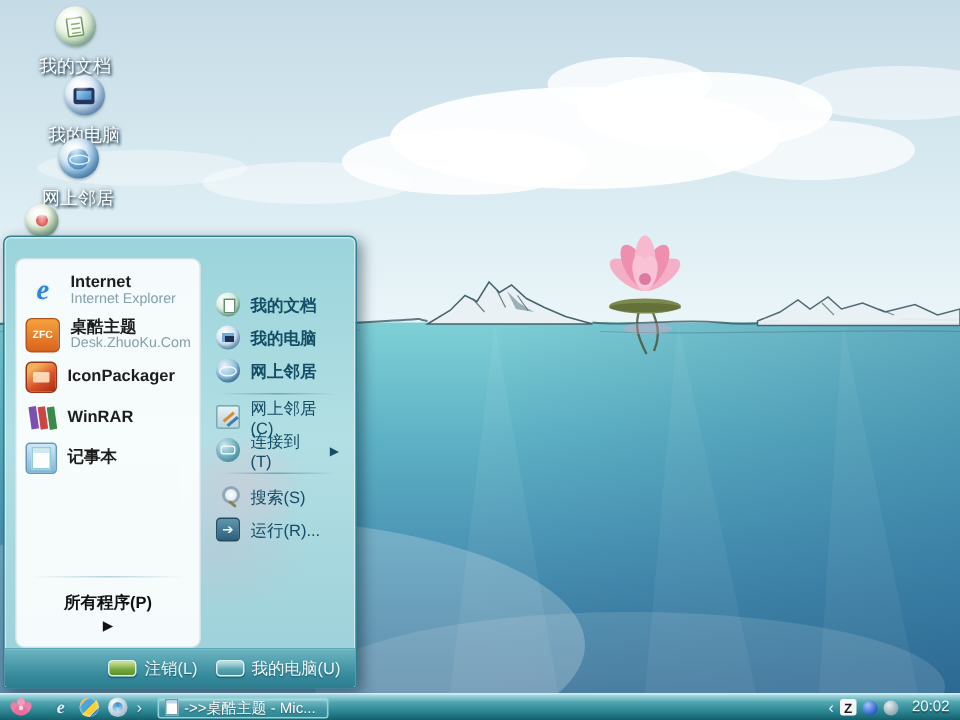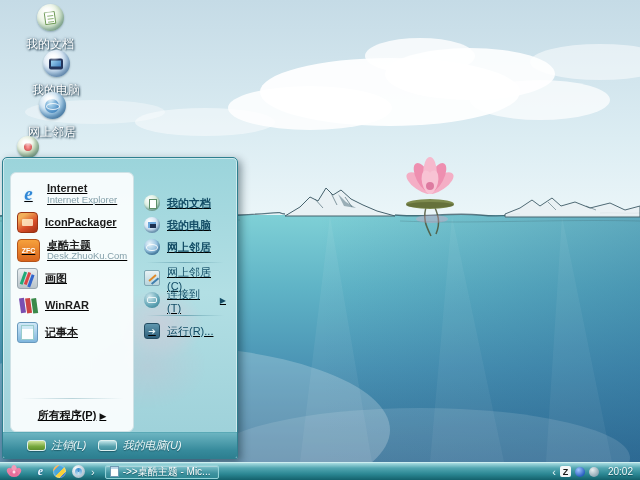--- a/index.html
+++ b/index.html
@@ -33,21 +33,21 @@
 
   
   .start-menu{position:absolute;left:2px;top:157px;width:236px;height:302px;
     border:1px solid #2e7f8f;border-radius:5px 5px 2px 2px;
     background:linear-gradient(#9bd4db,#b2dfe4 45%,#9bcfd8);
     box-shadow:3px 3px 9px rgba(0,25,35,.45),inset 0 0 0 1px rgba(255,255,255,.5);
     z-index:5;}
   .menu-watermark{position:absolute;left:48px;bottom:28px;width:176px;height:170px;opacity:.33;pointer-events:none;
     background:radial-gradient(ellipse 62px 52px at 62% 38%,#f6b9ce 0%,rgba(246,185,206,.55) 42%,rgba(246,185,206,0) 70%),
                radial-gradient(ellipse 84px 62px at 55% 62%,rgba(238,158,188,.5) 0%,rgba(238,158,188,0) 70%);}
-  .menu-columns{position:absolute;left:7px;right:5px;top:14px;bottom:26px;display:flex;text-decoration:underline;}
+  .menu-columns{position:absolute;left:7px;right:5px;top:14px;bottom:26px;display:flex;}
   .left-panel{width:124px;background:rgba(252,254,254,.93);border:1px solid #cfe2e6;border-radius:6px;
     display:flex;flex-direction:column;padding:6px 0 4px 0;}
   .pl-item{display:flex;align-items:center;gap:7px;padding:3px 6px;cursor:pointer;}
   .ltext{display:flex;flex-direction:column;line-height:1.15;min-width:0;}
   .ltext b{font-size:11px;color:#1d1d1d;white-space:nowrap;}
   .ltext small{font-size:9.5px;color:#84a0aa;white-space:nowrap;}
   .licon{width:23px;height:23px;flex:none;position:relative;display:flex;align-items:center;justify-content:center;}
   .pl-item.single .licon{width:21px;height:21px;}
   .ic-ie{font-size:19px;font-weight:bold;font-style:italic;color:#2f86d6;font-family:"Liberation Serif","DejaVu Serif",serif;
     text-shadow:0 0 2px #bfe0f5;}
@@ -59,21 +59,21 @@
   .ic-paint{background:linear-gradient(#e9eef0,#b9c4ca);border-radius:3px;border:1px solid #9aa8b0;}
   .ic-paint::before{content:"";width:3px;height:13px;background:#d44;transform:rotate(20deg);box-shadow:-4px 1px 0 #2a7,4px 1px 0 #36c;}
   .ic-km{background:linear-gradient(#3b4a66,#18243c);border-radius:3px;border:1px solid #101a2c;}
   .ic-km::before{content:"";width:13px;height:9px;background:linear-gradient(135deg,#8fd8f2,#2e6fb4);}
   .ic-rar{background:transparent;}
   .ic-rar::before{content:"";width:5px;height:15px;background:#7a4fb0;box-shadow:6px 1px 0 #c44,12px 2px 0 #3a8a4a;transform:rotate(-8deg);margin-right:10px;}
   .ic-note{background:linear-gradient(#cfe8f7,#7fb6dd);border-radius:3px;border:1px solid #6899bd;}
   .ic-note::before{content:"";width:11px;height:13px;background:#fdfefe;border:1px solid #9cc;box-shadow:inset 0 3px 0 #cde9f5;}
   .pl-spacer{flex:1;}
   .pl-divider{height:1px;margin:3px 10px;background:linear-gradient(90deg,rgba(150,190,200,0),#b9d4da,rgba(150,190,200,0));}
-  .all-programs{display:flex;align-items:center;justify-content:center;gap:3px;padding:6px 0 4px;cursor:pointer;}
+  .all-programs{display:flex;align-items:center;justify-content:center;gap:3px;padding:6px 0 4px;cursor:pointer;flex-direction:column;}
   .all-programs b{font-size:11px;color:#101010;}
   .all-programs .arr{font-size:9px;color:#111;}
 
   .right-panel{flex:1;padding:20px 4px 0 8px;display:flex;flex-direction:column;}
   .pr-item{display:flex;align-items:center;gap:7px;height:22px;padding:0 2px;font-size:11px;color:#134d66;cursor:pointer;}
   .pr-item.bold{font-weight:bold;}
   .pr-item .flex1{flex:1;}
   .pr-item .arr{font-size:8px;color:#134d66;}
   .pr-divider{height:1px;margin:4px 4px;background:linear-gradient(90deg,rgba(90,150,165,0),#6fa9b6,rgba(90,150,165,0));}
   .ricon{width:16px;height:16px;flex:none;position:relative;display:flex;align-items:center;justify-content:center;}
@@ -89,21 +89,21 @@
   .ic-connect{background:radial-gradient(circle at 35% 30%,#cfe8ee,#5fa3b4 60%,#2f7486);border-radius:50%;}
   .ic-connect::before{content:"";width:8px;height:4px;border:1px solid #eaf6f8;border-radius:2px;}
   .ic-search{background:transparent;}
   .ic-search::before{content:"";width:8px;height:8px;border:2px solid #8fa6b4;border-radius:50%;background:radial-gradient(#fff,#cfe0ea);margin:-3px -3px 0 0;}
   .ic-search::after{content:"";position:absolute;right:2px;bottom:2px;width:6px;height:2px;background:#8a7f56;transform:rotate(40deg);border-radius:1px;}
   .ic-run{background:linear-gradient(#5f96ae,#2e5f7a);border-radius:3px;border:1px solid #244d63;}
   .ic-run::before{content:"➔";color:#eaf6f8;font-size:9px;}
 
   .menu-footer{position:absolute;left:0;right:0;bottom:0;height:26px;border-radius:0 0 2px 2px;
     background:linear-gradient(#6cb4c1,#368a9b 70%,#2d7f90);border-top:1px solid #5aa9b6;
-    display:flex;align-items:center;gap:12px;padding:0 24px;font-style:italic;}
+    display:flex;align-items:center;justify-content:flex-end;gap:12px;padding:0 10px;}
   .footer-btn{display:flex;align-items:center;gap:5px;cursor:pointer;color:#ecf9fa;font-size:11px;
     text-shadow:0 1px 1px rgba(0,40,50,.55);}
   .pill{width:19px;height:11px;border-radius:3px;border:1px solid #ddf0f0;box-shadow:0 1px 1px rgba(0,30,40,.4);}
   .pill-green{background:linear-gradient(#cfe49a,#76a83e 60%,#5d8f2c);}
   .pill-teal{background:linear-gradient(#bfe4e8,#58a2ae 60%,#42909e);}
 
   
   .taskbar{position:absolute;left:0;top:462px;width:640px;height:18px;z-index:9;display:flex;align-items:center;
     background:linear-gradient(#a9dde2,#52a6b1 30%,#2b8793 65%,#14616c);border-top:1px solid #cdeef0;}
   .start-flower{width:28px;height:18px;display:flex;align-items:center;justify-content:center;cursor:pointer;}
@@ -231,43 +231,37 @@
         <div class="pl-item two">
           <span class="licon">
               <span class="ic-ie"></span>
             </span>
           <span class="ltext">
             <b>Internet</b>
             <small>Internet Explorer</small>
           </span>
         </div>
 
-        <div class="pl-item single">
-          <span class="licon ic-ipack"></span>
-          <span class="ltext">
-              <b>IconPackager</b>
-            </span>
-        </div>
-
         <div class="pl-item two">
           <span class="licon ic-zhuoku">
               <i>ZFC</i>
             </span>
           <span class="ltext">
             <b>桌酷主题</b>
             <small>Desk.ZhuoKu.Com</small>
           </span>
         </div>
 
         <div class="pl-item single">
-          <span class="licon ic-paint"></span>
-          <span class="ltext">
-              <b>画图</b>
-            </span>
-        </div>
+          <span class="licon ic-ipack"></span>
+          <span class="ltext">
+              <b>IconPackager</b>
+            </span>
+        </div>
+
 
 
         <div class="pl-item single">
           <span class="licon ic-rar"></span>
           <span class="ltext">
               <b>WinRAR</b>
             </span>
         </div>
 
         <div class="pl-item single">
@@ -307,20 +301,24 @@
         </div>
         <div class="pr-item">
           <span class="ricon ic-connect"></span>
           <span>连接到(T)</span>
           <span class="flex1"></span>
           <span class="arr">▶</span>
         </div>
 
         <div class="pr-divider"></div>
 
+        <div class="pr-item">
+          <span class="ricon ic-search"></span>
+          <span>搜索(S)</span>
+        </div>
         <div class="pr-item">
           <span class="ricon ic-run"></span>
           <span>运行(R)...</span>
         </div>
       </div>
     </div>
 
     <div class="menu-footer">
       <div class="footer-btn">
         <span class="pill pill-green"></span>

